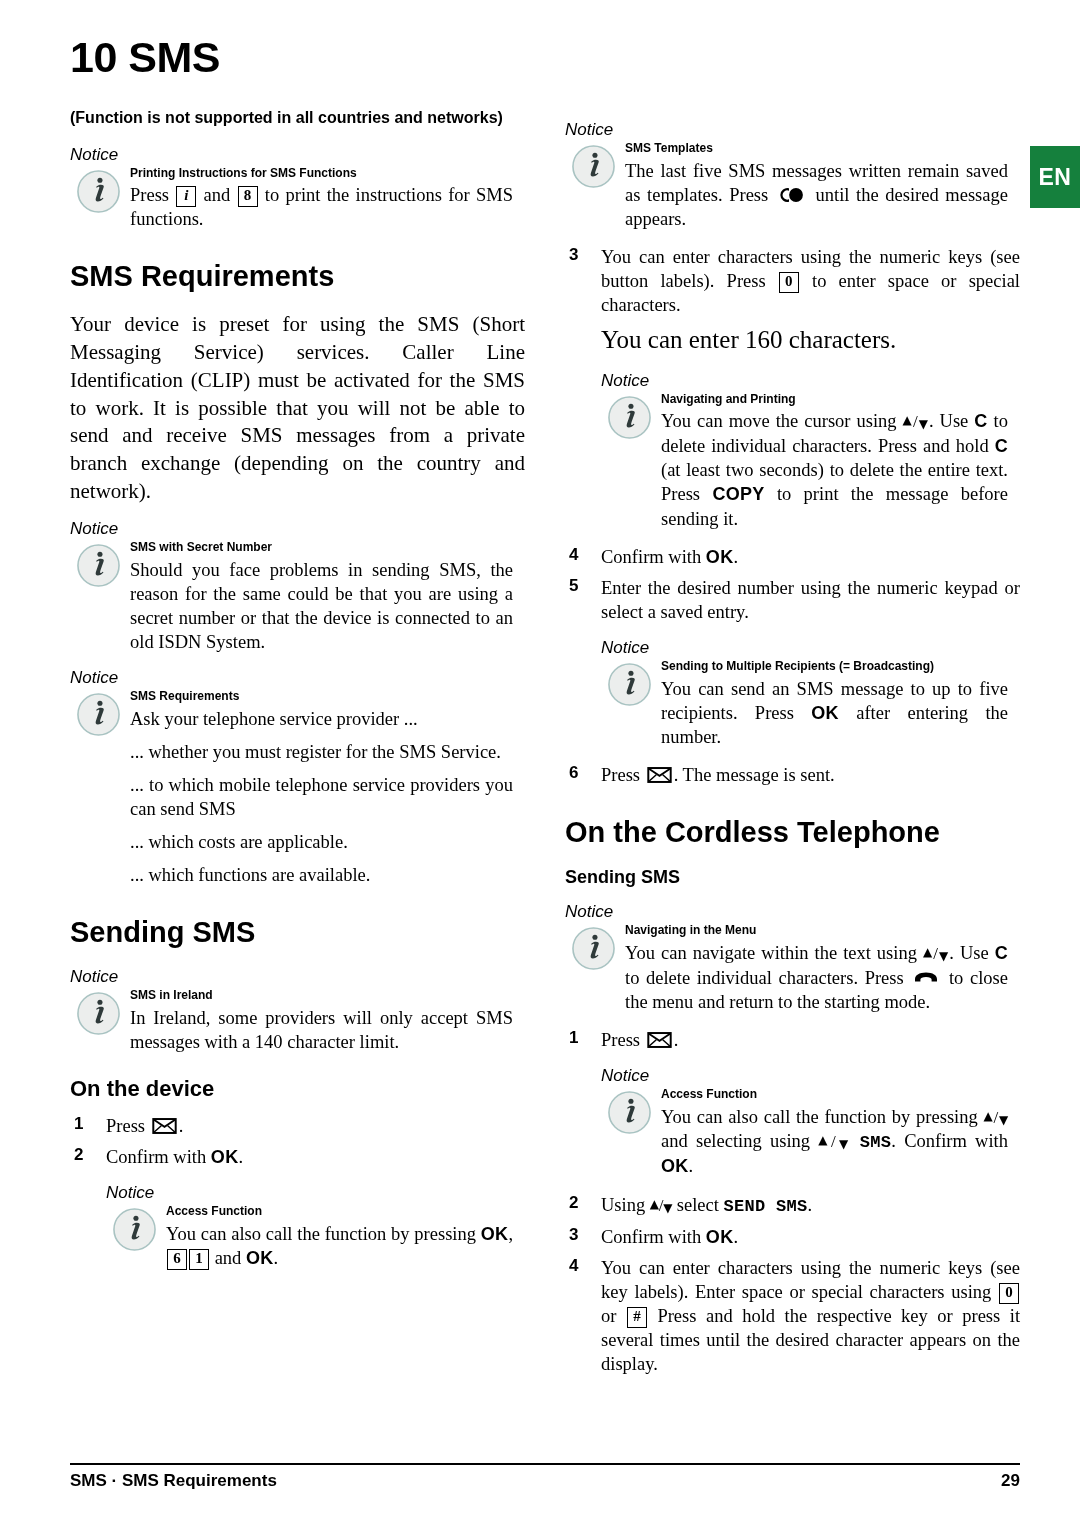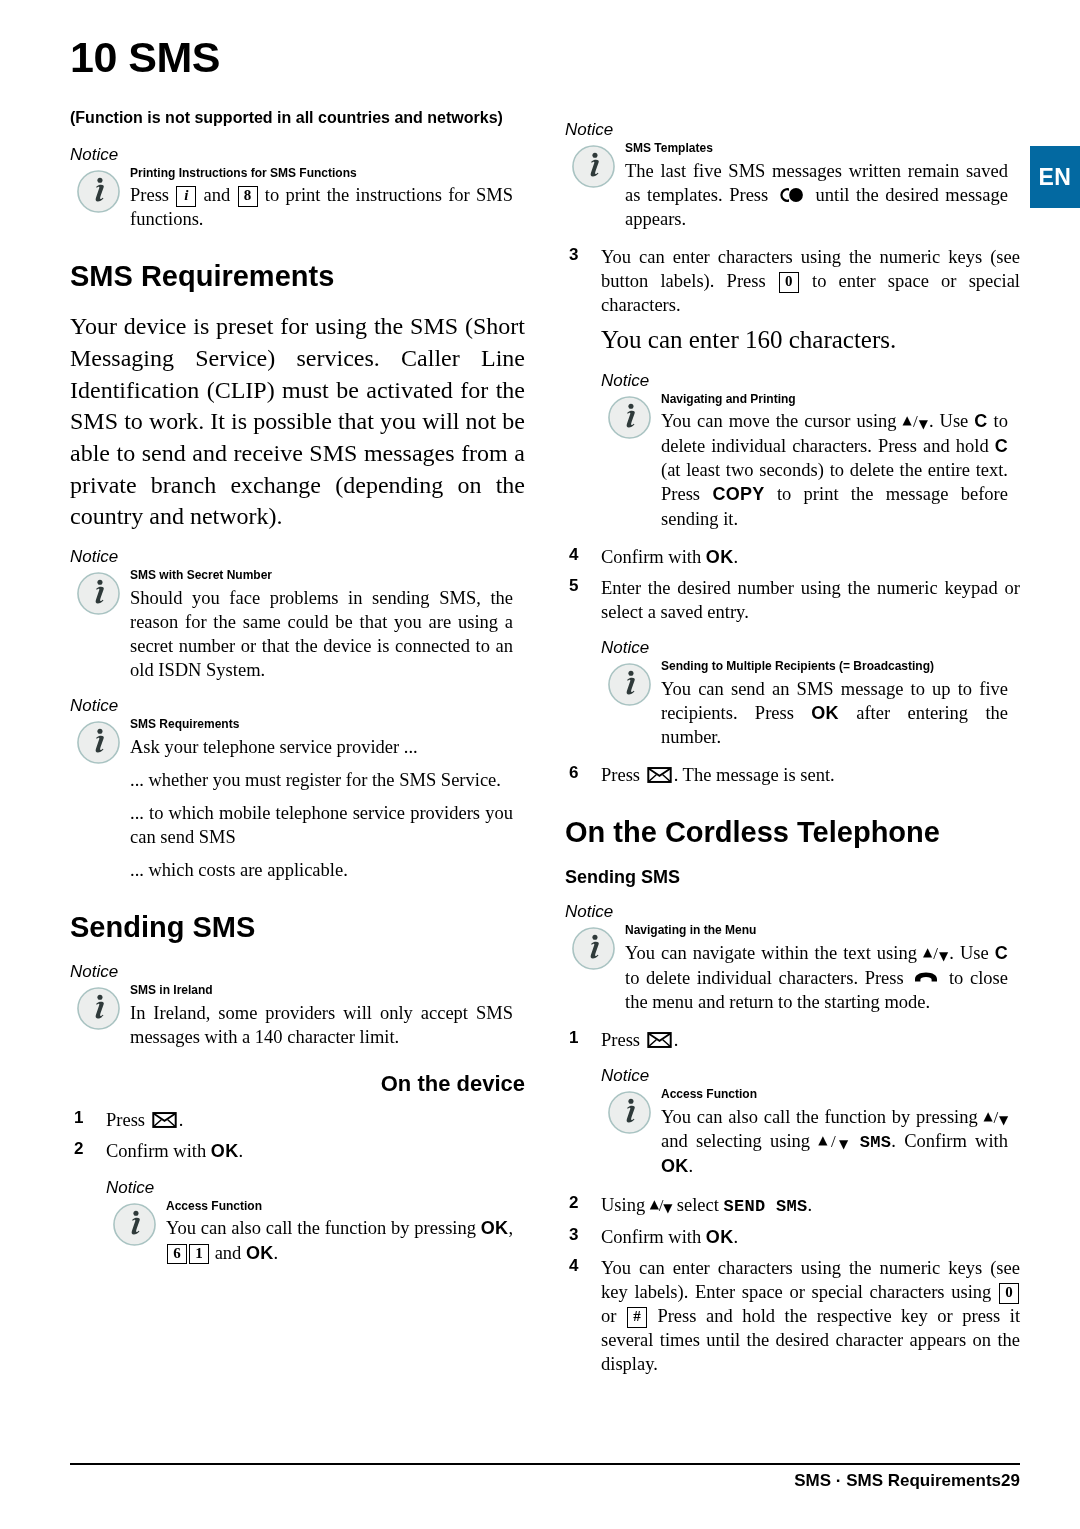--- a/index.html
+++ b/index.html
@@ -20,21 +20,21 @@
     width: 1080px; height: 1529px;
   }
 
   
   .lang-tab {
     position: absolute;
     right: 0;
     top: 146px;
     width: 50px;
     height: 62px;
-    background: #0369a1;
+    background: #15803d;
     color: #fff;
     font-family: "Liberation Sans", sans-serif;
     font-weight: bold;
     font-size: 23px;
     letter-spacing: .5px;
     display: flex;
     align-items: center;
     justify-content: center;
   }
 
@@ -66,42 +66,41 @@
     font-size: 29px;
     margin: 30px 0 18px 0;
     line-height: 1.1;
   }
   h3.sub {
     font-family: "Liberation Sans", sans-serif;
     font-weight: bold;
     font-size: 22px;
     margin: 22px 0 12px 0;
     line-height: 1.15;
-    text-align: right;
   }
   h4.subsub {
     font-family: "Liberation Sans", sans-serif;
     font-weight: bold;
     font-size: 18px;
     margin: 16px 0 10px 0;
     line-height: 1.15;
   }
   .intro-bold {
     font-family: "Liberation Sans", sans-serif;
     font-weight: bold;
     font-size: 16px;
     line-height: 1.35;
     text-align: justify;
     margin: 0 0 16px 0;
   }
 
   
   p.body {
     font-family: "Liberation Serif", serif;
-    font-size: 24px;
+    font-size: 21px;
     line-height: 1.32;
     text-align: justify;
     margin: 0 0 13px 0;
     hyphens: manual;
   }
 
   
   .notice-label {
     font-family: "Liberation Sans", sans-serif;
     font-style: italic;
@@ -245,21 +244,21 @@
     top: 1463px;
     width: 950px;
   }
   .footer .rule {
     border-top: 2.2px solid #000;
     width: 100%;
     margin-bottom: 6px;
   }
   .footer .row {
     display: flex;
-    justify-content: flex-end;
+    justify-content: space-between;
     align-items: baseline;
     font-family: "Liberation Sans", sans-serif;
     font-weight: bold;
     font-size: 17px;
   }
 </style>
 </head>
 <body>
 
 <div class="page">
@@ -310,20 +309,21 @@
             <circle cx="23" cy="23" r="21" fill="#eceeed" stroke="#a9c3c2" stroke-width="1.6"></circle>
             <circle cx="24.5" cy="11.5" r="2.6" fill="#2f3a3a"></circle>
             <path d="M25.5 16 C24 16 22 16.6 20.5 18.4 L21.3 19.1 C22.3 18.2 23.3 17.9 23.7 18.3 C24.1 18.7 23.6 20.1 22.9 22.1 L20.4 29.3 C19.6 31.6 20.3 33.3 22.3 33.3 C24.2 33.3 26.3 32.2 28.1 30.0 L27.3 29.3 C26.2 30.4 25.2 30.9 24.8 30.5 C24.4 30.1 24.7 29.0 25.3 27.2 L28.2 18.9 C28.9 16.9 28.0 16 25.5 16 Z" fill="#2f3a3a"></path>
           </svg>
         </span>
         <h5>SMS Requirements</h5>
         <p>Ask your telephone service provider ...</p>
         <p>... whether you must register for the SMS Service.</p>
         <p>... to which mobile telephone service providers you can send SMS</p>
         <p>... which costs are applicable.</p>
+        <p>... which functions are available.</p>
       </div>
 
       <h2 class="sec">Sending SMS</h2>
 
       <div class="notice-label">Notice</div>
       <div class="notice">
         <span class="info-icon">
           <svg viewBox="0 0 46 46" width="45" height="45">
             <circle cx="23" cy="23" r="21" fill="#eceeed" stroke="#a9c3c2" stroke-width="1.6"></circle>
             <circle cx="24.5" cy="11.5" r="2.6" fill="#2f3a3a"></circle>

